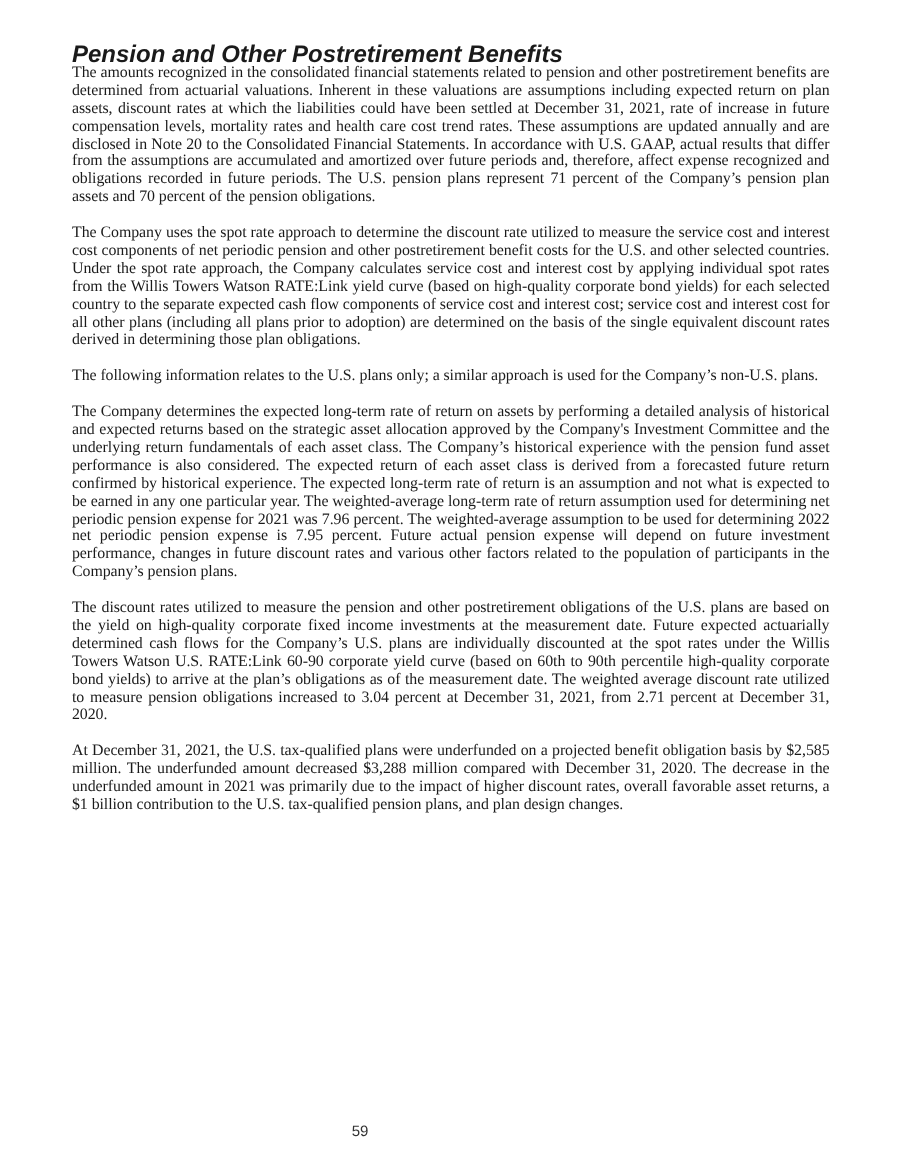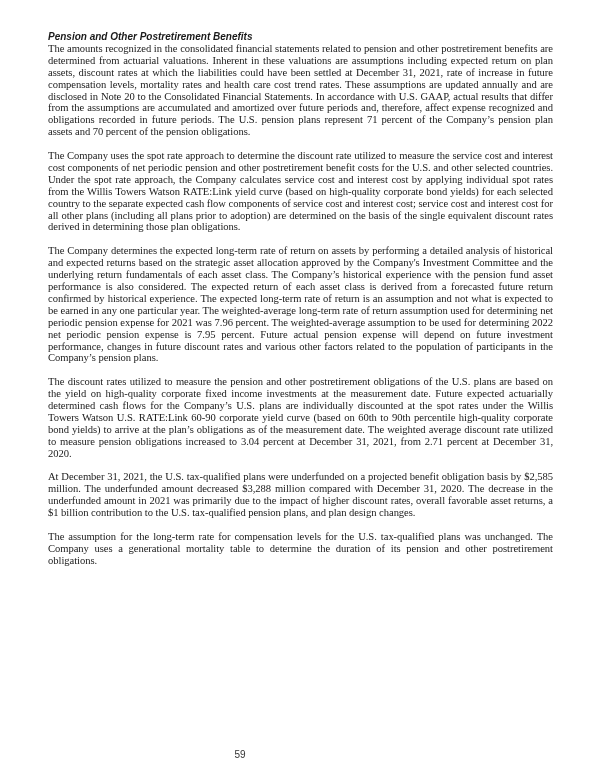--- a/index.html
+++ b/index.html
@@ -17,21 +17,21 @@
     }
     .page {
       position: absolute;
       left: 48px;
       top: 31px;
       width: 505px;
     }
     .heading {
       font-weight: bold;
       font-style: italic;
-      font-size: 10px;
+      font-size: 16px;
       line-height: 11.9px;
       margin: 0;
     }
     .para {
       font-size: 10.6px;
       line-height: 11.9px;
       text-align: justify;
       margin: 0 0 11.9px 0;
       letter-spacing: -0.05px;
       font-family: Liberation Serif, serif;
@@ -49,19 +49,19 @@
       color: #333333;
     }
   </style>
 </head>
 <body>
 
 <div class="page">
   <h2 class="heading">Pension and Other Postretirement Benefits</h2>
   <p class="para first">The amounts recognized in the consolidated financial statements related to pension and other postretirement benefits are determined from actuarial valuations. Inherent in these valuations are assumptions including expected return on plan assets, discount rates at which the liabilities could have been settled at December 31, 2021, rate of increase in future compensation levels, mortality rates and health care cost trend rates. These assumptions are updated annually and are disclosed in Note 20 to the Consolidated Financial Statements. In accordance with U.S. GAAP, actual results that differ from the assumptions are accumulated and amortized over future periods and, therefore, affect expense recognized and obligations recorded in future periods. The U.S. pension plans represent 71 percent of the Company’s pension plan assets and 70 percent of the pension obligations.</p>
   <p class="para">The Company uses the spot rate approach to determine the discount rate utilized to measure the service cost and interest cost components of net periodic pension and other postretirement benefit costs for the U.S. and other selected countries. Under the spot rate approach, the Company calculates service cost and interest cost by applying individual spot rates from the Willis Towers Watson RATE:Link yield curve (based on high-quality corporate bond yields) for each selected country to the separate expected cash flow components of service cost and interest cost; service cost and interest cost for all other plans (including all plans prior to adoption) are determined on the basis of the single equivalent discount rates derived in determining those plan obligations.</p>
+  <p class="para">The following information relates to the U.S. plans only; a similar approach is used for the Company’s non-U.S. plans.</p>
   <p class="para">The Company determines the expected long-term rate of return on assets by performing a detailed analysis of historical and expected returns based on the strategic asset allocation approved by the Company's Investment Committee and the underlying return fundamentals of each asset class. The Company’s historical experience with the pension fund asset performance is also considered. The expected return of each asset class is derived from a forecasted future return confirmed by historical experience. The expected long-term rate of return is an assumption and not what is expected to be earned in any one particular year. The weighted-average long-term rate of return assumption used for determining net periodic pension expense for 2021 was 7.96 percent. The weighted-average assumption to be used for determining 2022 net periodic pension expense is 7.95 percent. Future actual pension expense will depend on future investment performance, changes in future discount rates and various other factors related to the population of participants in the Company’s pension plans.</p>
   <p class="para">The discount rates utilized to measure the pension and other postretirement obligations of the U.S. plans are based on the yield on high-quality corporate fixed income investments at the measurement date. Future expected actuarially determined cash flows for the Company’s U.S. plans are individually discounted at the spot rates under the Willis Towers Watson U.S. RATE:Link 60-90 corporate yield curve (based on 60th to 90th percentile high-quality corporate bond yields) to arrive at the plan’s obligations as of the measurement date. The weighted average discount rate utilized to measure pension obligations increased to 3.04 percent at December 31, 2021, from 2.71 percent at December 31, 2020.</p>
   <p class="para">At December 31, 2021, the U.S. tax-qualified plans were underfunded on a projected benefit obligation basis by $2,585 million. The underfunded amount decreased $3,288 million compared with December 31, 2020. The decrease in the underfunded amount in 2021 was primarily due to the impact of higher discount rates, overall favorable asset returns, a $1 billion contribution to the U.S. tax-qualified pension plans, and plan design changes.</p>
-  <p class="para">The assumption for the long-term rate for compensation levels for the U.S. tax-qualified plans was unchanged. The Company uses a generational mortality table to determine the duration of its pension and other postretirement obligations.</p>
 </div>
 
 <div class="page-number">59</div>
 
 </body></html>

